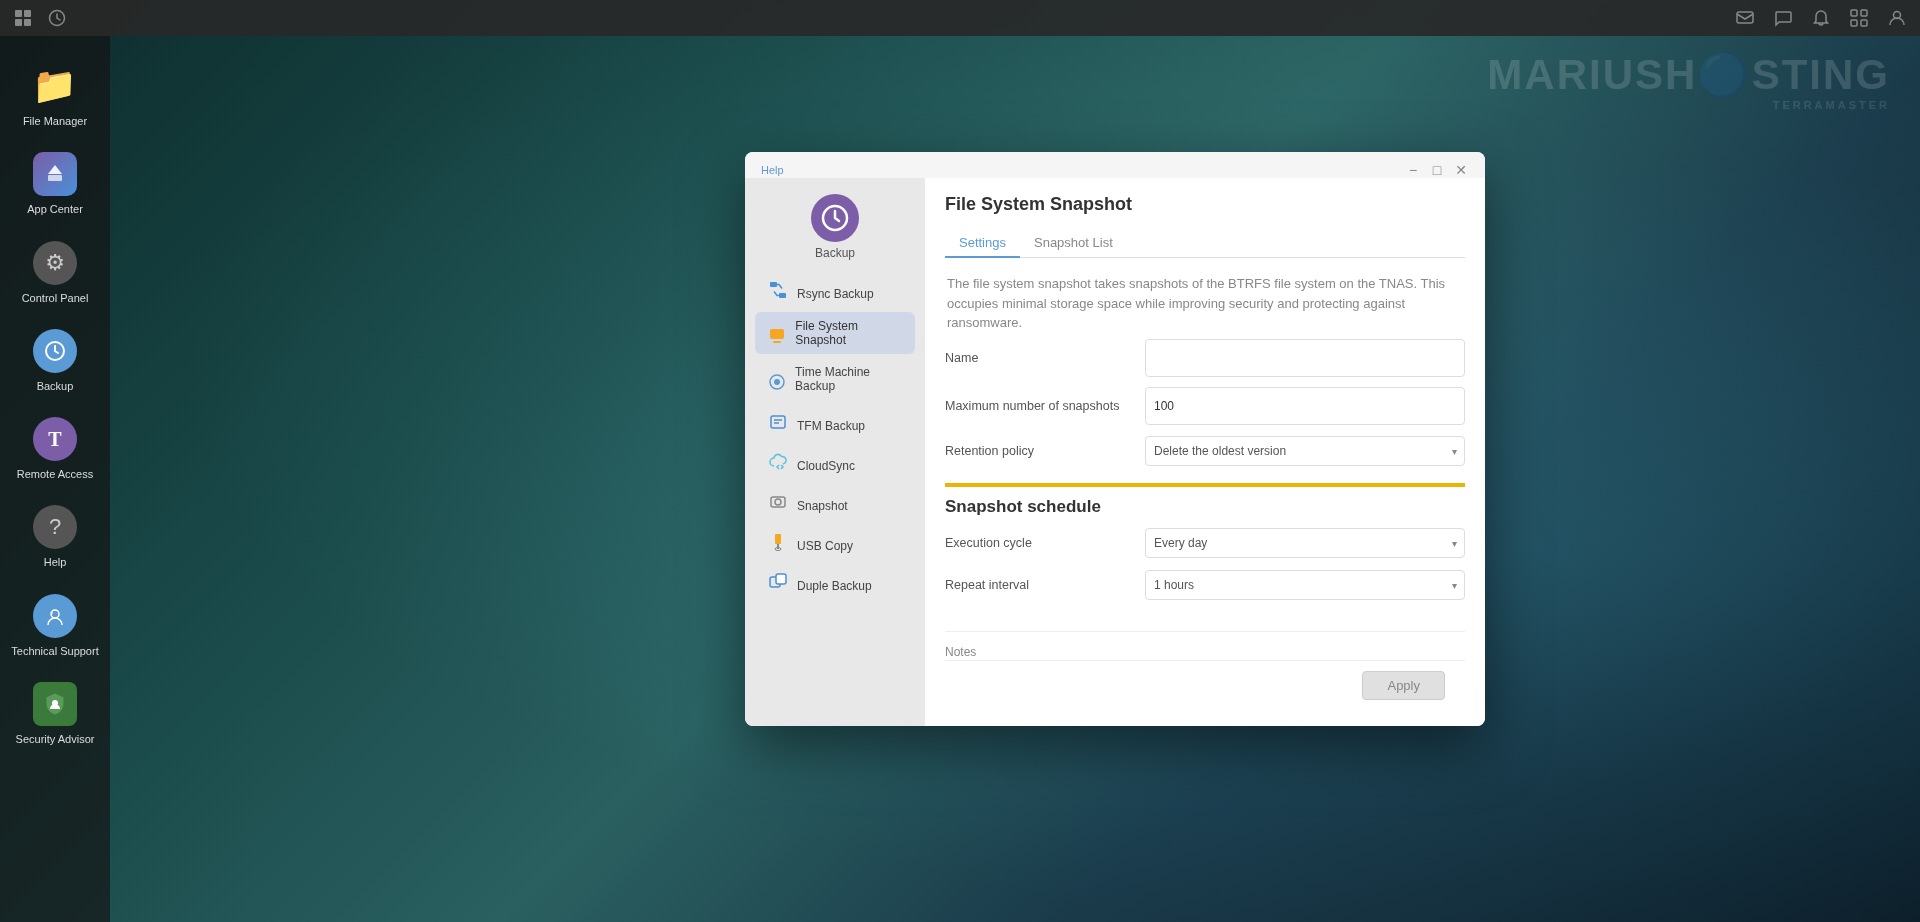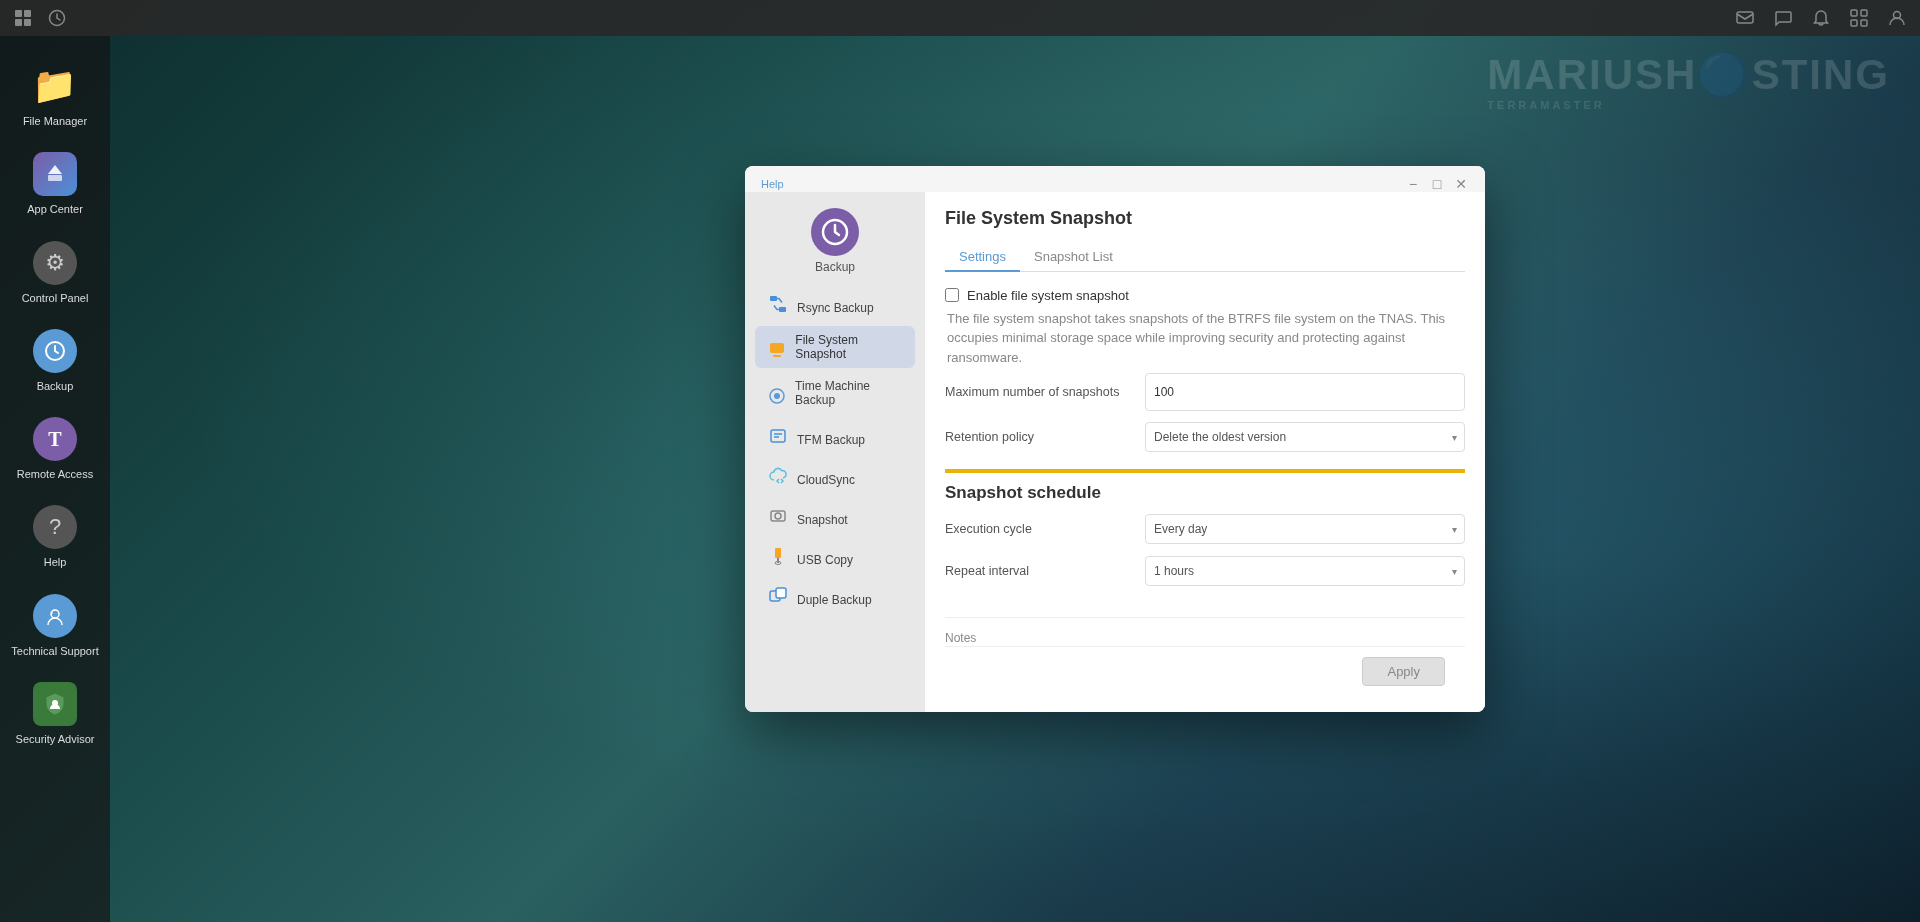--- a/index.html
+++ b/index.html
@@ -449,21 +449,21 @@
       z-index: 10;
       color: rgba(255,255,255,0.15);
       font-size: 42px;
       font-weight: 900;
       letter-spacing: 2px;
       font-family: 'Arial Black', sans-serif;
       text-transform: uppercase;
     }
     .brand-sub {
       font-size: 11px;
-      text-align: left;
+      text-align: right;
       color: rgba(255,255,255,0.12);
       letter-spacing: 3px;
     }
   </style>
 </head>
 <body>
 
 <div class="bg"></div>
 <div class="bg-overlay"></div>
 
@@ -703,27 +703,27 @@
       <div class="modal-content">
         <div class="modal-title">File System Snapshot</div>
 
         <div class="modal-tabs">
           <div class="modal-tab active">Settings</div>
           <div class="modal-tab">Snapshot List</div>
         </div>
 
         <div class="form-section">
 
-          <div class="checkbox-row">
-            <input type="checkbox" class="checkbox-input" style="">
-            <span class="checkbox-label">Enable file system snapshot</span>
+
+          <div class="description-text">The file system snapshot takes snapshots of the BTRFS file system on the TNAS. This occupies minimal storage space while improving security and protecting against ransomware.</div>
+
+          <div class="form-row">
+            <span class="form-label">Name</span>
+            <input type="text" class="form-input" value="" style="">
           </div>
-
-          <div class="description-text">The file system snapshot takes snapshots of the BTRFS file system on the TNAS. This occupies minimal storage space while improving security and protecting against ransomware.</div>
-
 
           <div class="form-row">
             <span class="form-label">Maximum number of snapshots</span>
             <input type="text" class="form-input" value="100" style="">
           </div>
 
           <div class="form-row">
             <span class="form-label">Retention policy</span>
             <div class="select-wrapper">
               <select>

